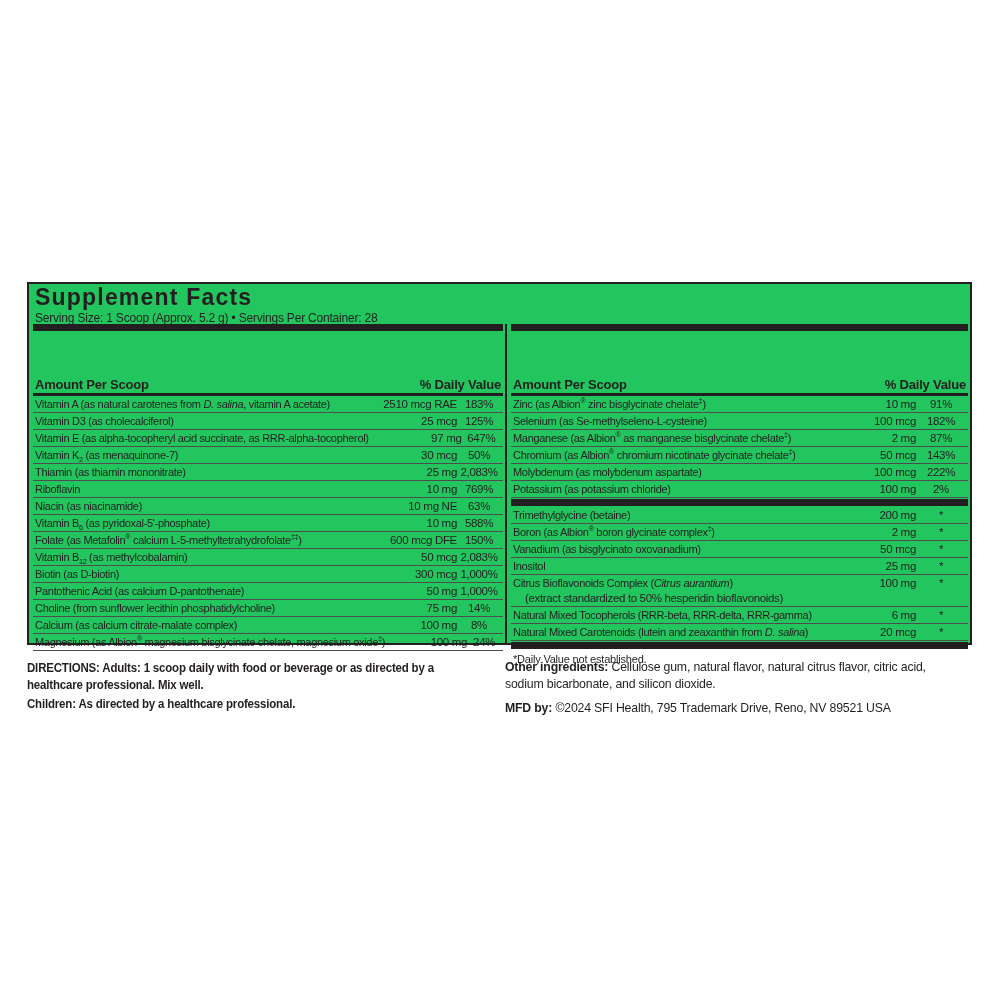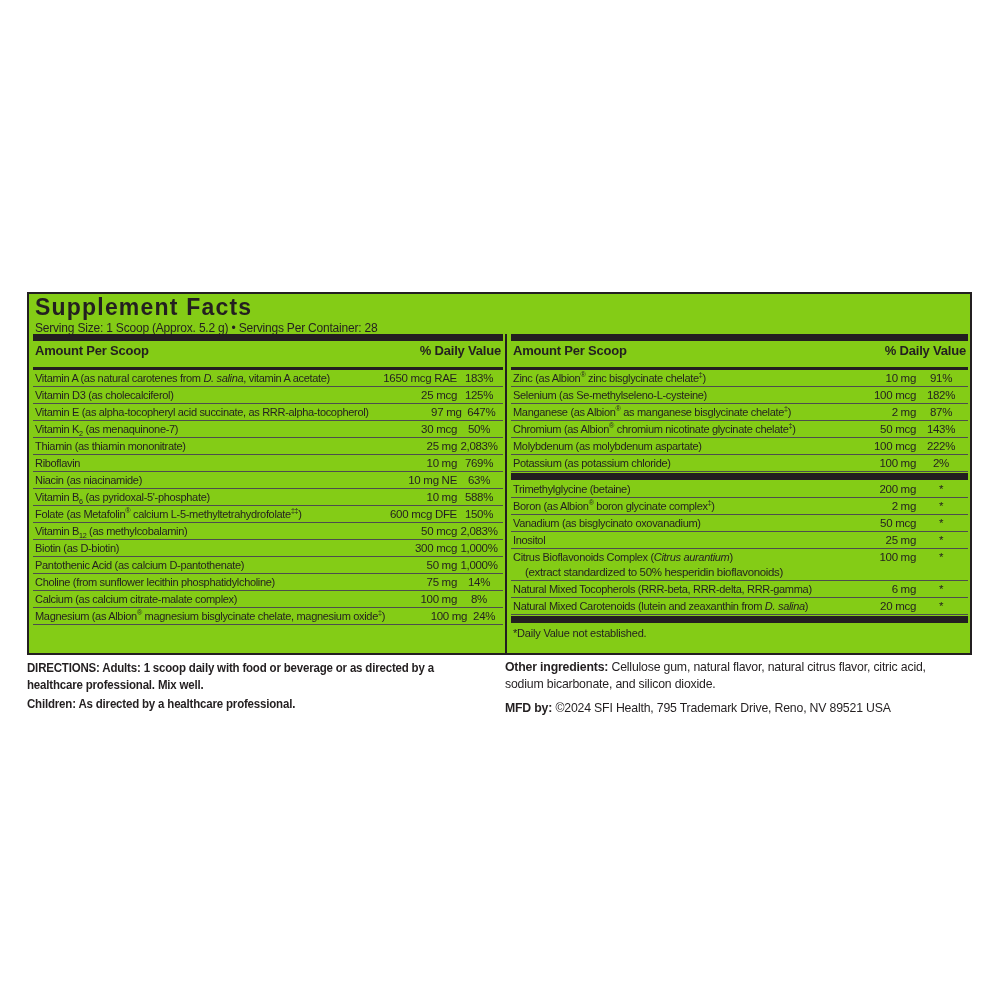--- a/index.html
+++ b/index.html
@@ -1,29 +1,29 @@
 <!DOCTYPE html>
 <html><head>
 <meta charset="utf-8">
 <style>
   * { margin:0; padding:0; box-sizing:border-box; }
   html,body { width:1000px; height:1000px; background:#ffffff; overflow:hidden;
     font-family:"Liberation Sans", sans-serif; color:#231f20; }
-  .panel { position:absolute; left:27px; top:292px; width:945px; height:363px;
-    border:2px solid #231f20; background:#84cc16; }
+  .panel { position:absolute; left:27px; top:282px; width:945px; height:363px;
+    border:2px solid #231f20; background:#22c55e; }
   .title { position:absolute; left:6px; top:0px; font-size:23px; font-weight:bold;
     letter-spacing:1.2px; }
   .serving { position:absolute; left:6px; top:27px; font-size:12px; letter-spacing:-0.2px; }
   .vdivider { position:absolute; left:476px; top:40px; bottom:0; width:2px; background:#231f20; }
   .col { position:absolute; top:40px; }
   .col-left  { left:4px;  width:470px; }
   .col-right { left:482px; width:457px; }
   .hdr-bar { height:7px; background:#231f20; }
   .hdr-row { display:flex; justify-content:space-between; font-weight:bold; font-size:13px;
-    line-height:16px; padding:2px 2px 8px 2px; border-bottom:3px solid #231f20; letter-spacing:-0.2px; }
+    line-height:16px; padding:2px 2px 0 2px; border-bottom:3px solid #231f20; letter-spacing:-0.2px;margin-top:44px; }
   .row { border-bottom:1px solid #4d4d4d; }
   .row-main { display:flex; align-items:baseline; font-size:11.5px; line-height:16px; padding:0 2px; }
   .lbl { flex:1; white-space:nowrap; letter-spacing:-0.35px; transform:scaleX(0.96);
     transform-origin:left center; }
   .amt { text-align:right; white-space:nowrap; letter-spacing:-0.3px; }
   .dv  { text-align:center; white-space:nowrap; letter-spacing:-0.3px; }
   .col-left  .amt { width:88px; } .col-left  .dv { width:44px; }
   .col-right .amt { width:80px; } .col-right .dv { width:50px; }
   .row-sub { font-size:11.5px; line-height:14px; padding:0 2px 1px 14px; letter-spacing:-0.35px; }
   .bar-row { height:7px; background:#231f20; margin:1px 0; }
@@ -51,21 +51,21 @@
   <div class="col col-left">
     <div class="hdr-bar"></div>
     <div class="hdr-row">
       <span>Amount Per Scoop</span>
       <span>% Daily Value</span>
     </div>
     <div id="left-rows">
         <div class="row">
           <div class="row-main">
             <div class="lbl"><span>Vitamin A (as natural carotenes from </span><i>D. salina</i><span>, vitamin A acetate)</span></div>
-            <div class="amt">1650 mcg RAE</div>
+            <div class="amt">2510 mcg RAE</div>
             <div class="dv">183%</div>
           </div>
         </div>
         <div class="row">
           <div class="row-main">
             <div class="lbl">Vitamin D3 (as cholecalciferol)</div>
             <div class="amt">25 mcg</div>
             <div class="dv">125%</div>
           </div>
         </div>

